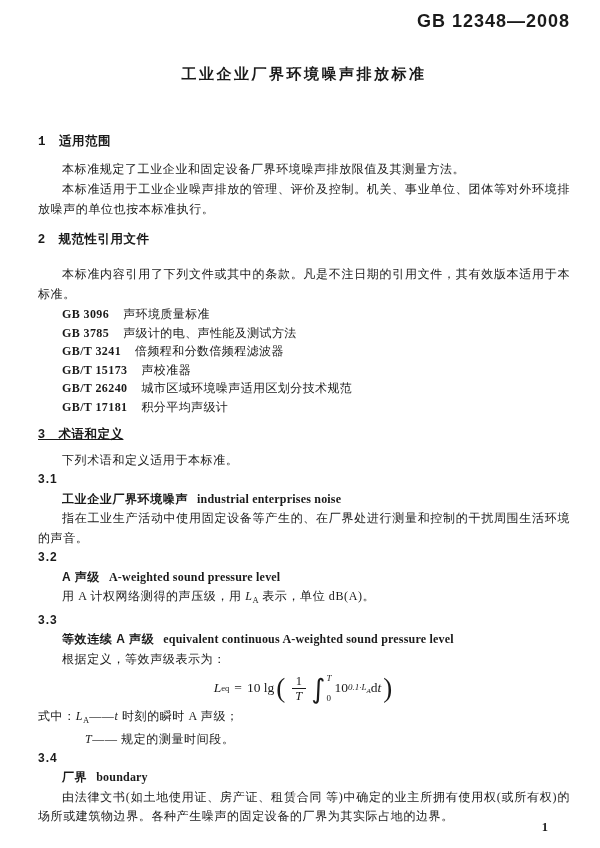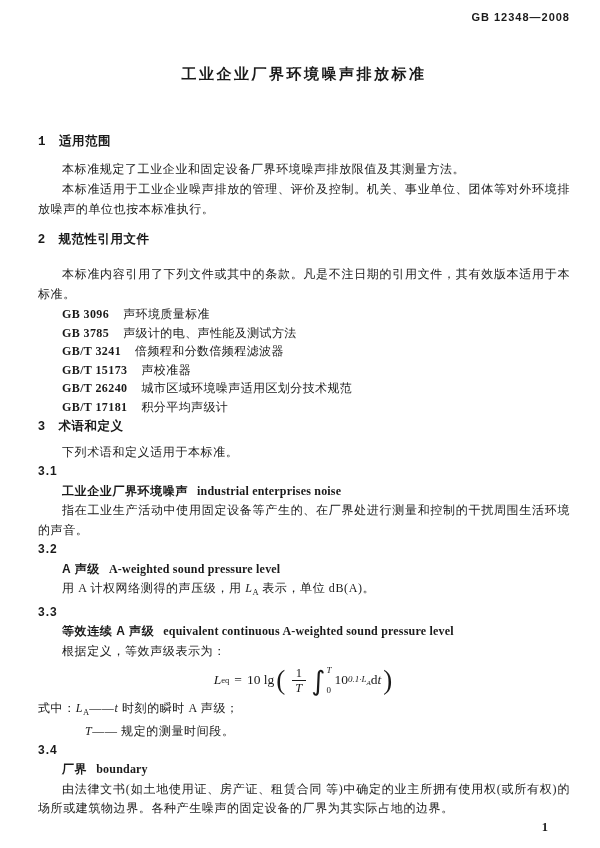--- a/index.html
+++ b/index.html
@@ -12,37 +12,37 @@
   .page {
     position:relative;
     width:600px; height:848px;
     background:#ffffff;
     padding:0 30px 0 38px;
     overflow:hidden;
   }
   .doc-header {
     position:absolute; top:11px; right:30px;
     font-family:"Liberation Sans","DejaVu Sans",sans-serif;
-    font-weight:bold; font-size:11px; letter-spacing:1px;
+    font-weight:bold; font-size:18px; letter-spacing:1px;
   }
   .doc-title {
     padding-top:62px;
     text-align:center;
     font-family:"Liberation Sans","DejaVu Sans",sans-serif;
     font-size:15px; font-weight:bold; letter-spacing:2.5px;
     line-height:24px;
   }
   .sec-h {
     font-family:"Liberation Sans","DejaVu Sans",sans-serif;
     font-size:12.5px; font-weight:bold; line-height:20px;
     letter-spacing:0.5px;
   }
   .sec-h.first { margin-top:46px; margin-bottom:7px;font-family:Liberation Mono, monospace; }
   .sec-h.mid   { margin-top:10px; margin-bottom:15px; }
-  .sec-h.third { margin-top:0;  margin-bottom:6px; }
+  .sec-h.third { margin-top:8px;  margin-bottom:6px;text-decoration:underline; }
   p.body {
     font-size:12px; line-height:20px; letter-spacing:0.6px;
     text-align:justify; text-indent:2em;
   }
   .ref-list { margin-top:1px; }
   .ref-item { font-size:12px; line-height:18.5px; padding-left:2em; letter-spacing:0.4px; }
   .ref-code { font-weight:bold; font-family:"Liberation Serif",serif; }
   .ref-title { margin-left:14px; }
   .term-num {
     font-family:"Liberation Sans","DejaVu Sans",sans-serif;

